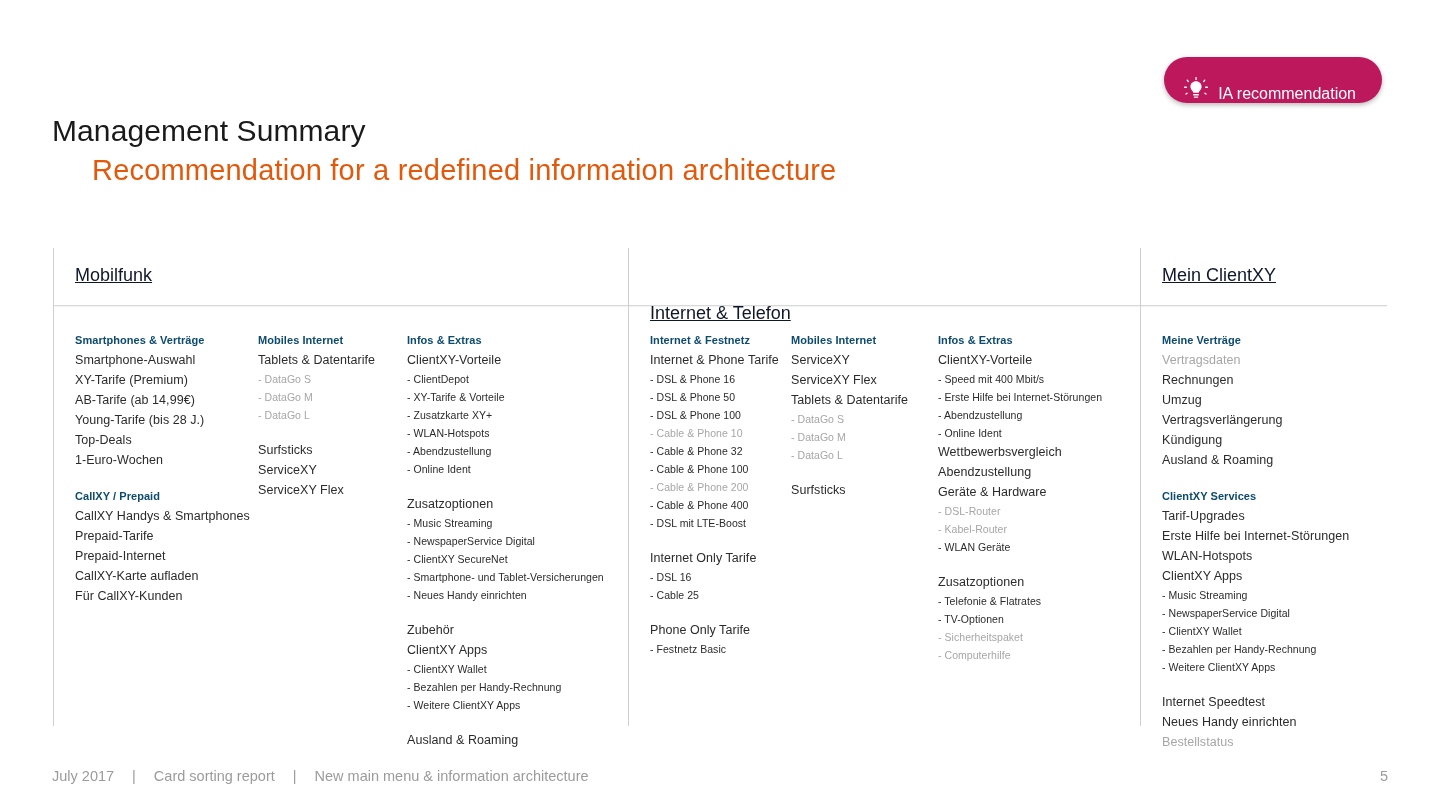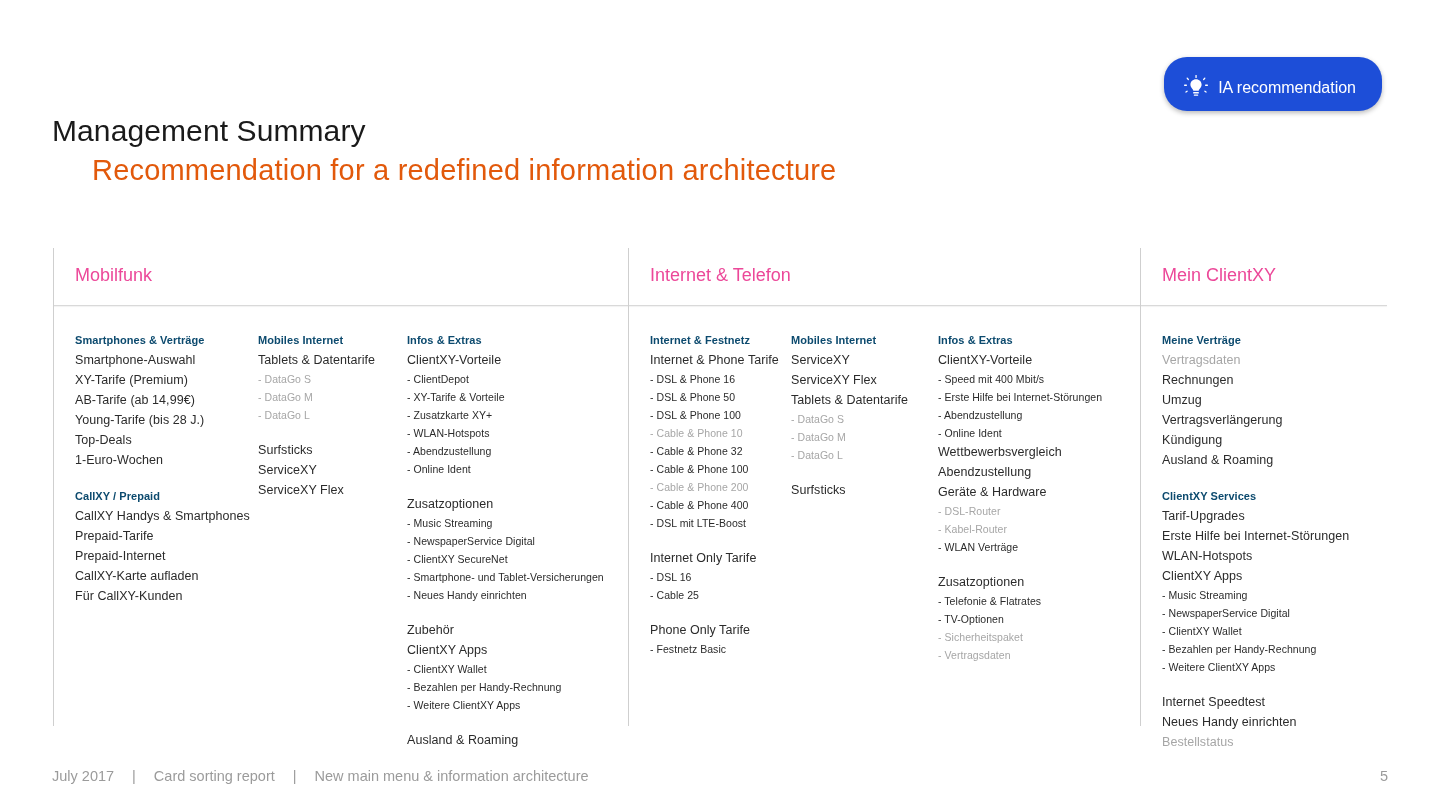--- a/index.html
+++ b/index.html
@@ -40,24 +40,24 @@
     margin-left: 40px;
   }
 
   
   .badge {
     position: absolute;
     right: 58px;
     top: 57px;
     height: 46px;
     display: flex;
-    align-items: center;
+    align-items: flex-end;
     gap: 10px;
-    padding: 8px 26px 0 20px;
-    background: #1d4ed8;
+    padding: 0 26px 0 20px;
+    background: #be185d;
     border-radius: 23px;
     box-shadow: 0 2px 5px rgba(0,0,0,0.28);
   }
   .badge-label {
     color: #ffffff;
     font-size: 16px;
     font-weight: 400;
     white-space: nowrap;
   }
   .bulb-icon {
@@ -85,22 +85,23 @@
     width: 1334px;
     height: 1px;
     background: #d9d9d9;
     box-shadow: 0 1px 1px rgba(0,0,0,0.06);
   }
   .group-title {
     position: absolute;
     top: 17px;
     font-size: 18px;
     font-weight: 400;
-    color: #ec4899;
-    white-space: nowrap;
+    color: #0f172a;
+    white-space: nowrap;
+    text-decoration: underline;
   }
   .vdiv {
     position: absolute;
     top: 0;
     width: 1px;
     height: 478px;
     background: #cfcfcf;
   }
 
   
@@ -177,21 +178,21 @@
       <rect x="20.2" y="16" width="2.6" height="1.3" rx="0.6" fill="#ffffff" transform="rotate(35 21.5 16.6)"></rect>
     </svg>
   </span>
   <span class="badge-label">IA recommendation</span>
 </div>
 
 <div class="ia-table">
   <div class="ia-head">
     <div class="ia-head-line"></div>
   <div class="group-title" style="left: 22px;">Mobilfunk</div>
-      <div class="group-title" style="left: 597px;">Internet &amp; Telefon</div>
+      <div class="group-title" style="left: 597px; margin-top: 38px;">Internet &amp; Telefon</div>
       <div class="group-title" style="left: 1109px;">Mein ClientXY</div>
     </div>
   <div id="table-body">
       <div class="col" style="left: 22px;">
         <div class="cat">Smartphones &amp; Verträge</div>
         <div class="item">Smartphone-Auswahl</div>
         <div class="item">XY-Tarife (Premium)</div>
         <div class="item">AB-Tarife (ab 14,99€)</div>
         <div class="item">Young-Tarife (bis 28 J.)</div>
         <div class="item">Top-Deals</div>
@@ -276,27 +277,27 @@
         <div class="item">ClientXY-Vorteile</div>
         <div class="sub">- Speed mit 400 Mbit/s</div>
         <div class="sub">- Erste Hilfe bei Internet-Störungen</div>
         <div class="sub">- Abendzustellung</div>
         <div class="sub">- Online Ident</div>
         <div class="item">Wettbewerbsvergleich</div>
         <div class="item">Abendzustellung</div>
         <div class="item">Geräte &amp; Hardware</div>
         <div class="sub muted">- DSL-Router</div>
         <div class="sub muted">- Kabel-Router</div>
-        <div class="sub">- WLAN Verträge</div>
+        <div class="sub">- WLAN Geräte</div>
         <div class="spacer"></div>
         <div class="item">Zusatzoptionen</div>
         <div class="sub">- Telefonie &amp; Flatrates</div>
         <div class="sub">- TV-Optionen</div>
         <div class="sub muted">- Sicherheitspaket</div>
-        <div class="sub muted">- Vertragsdaten</div>
+        <div class="sub muted">- Computerhilfe</div>
       </div>
       <div class="col" style="left: 1109px;">
         <div class="cat">Meine Verträge</div>
         <div class="item muted">Vertragsdaten</div>
         <div class="item">Rechnungen</div>
         <div class="item">Umzug</div>
         <div class="item">Vertragsverlängerung</div>
         <div class="item">Kündigung</div>
         <div class="item">Ausland &amp; Roaming</div>
         <div class="spacer"></div>

